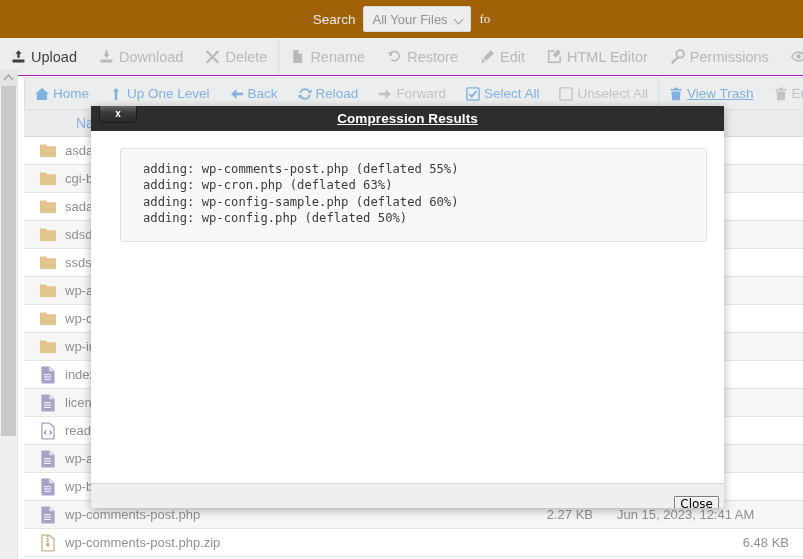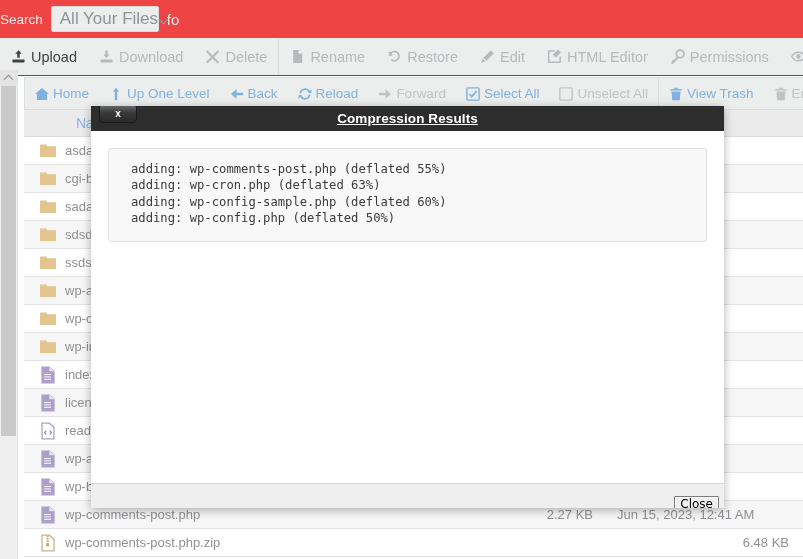--- a/index.html
+++ b/index.html
@@ -9,48 +9,49 @@
     background: #ffffff;
     font-family: "Liberation Sans", sans-serif;
     -webkit-font-smoothing: antialiased;
   }
 
   #app { position: relative; width: 803px; height: 559px; overflow: hidden; }
 
   
   .header-bar {
     position: absolute; left: 0; top: 0; width: 803px; height: 38px;
-    background: #ef4444;
-    display: flex; align-items: center; justify-content: flex-start;
+    background: #a16207;
+    display: flex; align-items: center; justify-content: center;
     box-sizing: border-box; padding-right: 0;
   }
   .search-label {
     color: #e8eaec; font-size: 13.5px; margin-right: 8px; white-space: nowrap;
   }
   .search-select {
     width: 108px; height: 26px; background: #eceded;
     border: 1px solid #d7d9db; border-radius: 2px;
     display: flex; align-items: center; box-sizing: border-box;
     padding: 0 6px 0 8px; position: relative;
   }
   .search-select .sel-text {
-    color: #909398; font-size: 17px; white-space: nowrap; flex: 1;
+    color: #909398; font-size: 13px; white-space: nowrap; flex: 1;
   }
   .chev {
     width: 9px; height: 9px; position: relative; flex: none; margin-left: 2px;
   }
   .chev:before {
     content: ""; position: absolute; left: 0; top: 1px;
     width: 6px; height: 6px;
     border-right: 1.4px solid #9a9da2; border-bottom: 1.4px solid #9a9da2;
     transform: rotate(45deg);
   }
   .search-for {
-    color: #e8eaec; font-size: 15px; margin-left: 8px; white-space: nowrap;
+    color: #e8eaec; font-size: 13px; margin-left: 8px; white-space: nowrap;
     overflow: hidden;
+    font-family: Liberation Serif, serif;
   }
 
   
   .toolbar {
     position: absolute; left: 0; top: 38px; width: 803px; height: 38px;
     background: #eceded; border-bottom: 1px solid #a21caf;
     display: flex; align-items: center; box-sizing: border-box;
     overflow: hidden;
   }
   .tb-item {
@@ -68,21 +69,21 @@
     background: #eceded; border: 1px solid #dcdddf; border-right: none;
     box-sizing: border-box;
     display: flex; align-items: center; overflow: hidden;
   }
   .nav-item {
     display: flex; align-items: center; gap: 4px;
     padding: 0 10px; height: 31px; white-space: nowrap;
     font-size: 13.5px; color: #7fb2e0; box-sizing: border-box;
   }
   .nav-item.disabled { color: #c1c3c6; }
-  .nav-item.sep-left { border-left: 1px solid #dcdddf; }
+  .nav-item.sep-left { border-left: 1px solid #dcdddf; text-decoration: underline; }
   .nav-ico { width: 14px; height: 14px; display: block; flex: none; }
 
   
   .lscroll {
     position: absolute; left: 0; top: 70px; width: 17px; height: 489px;
     background: #efefef; border-right: 1px solid #e2e2e2;
   }
   .lscroll-up {
     position: absolute; left: 0; top: 0; width: 17px; height: 16px;
     background: #e4e4e4;
@@ -155,20 +156,21 @@
     background: linear-gradient(#6c6c6c, #3a3a3a 45%, #2a2a2a);
     border: 1px solid #1a1a1a;
     display: flex; align-items: center; justify-content: center;
     color: #fff; font-size: 10px; font-weight: bold;
     box-shadow: inset 0 1px 0 rgba(255,255,255,.22);
     box-sizing: border-box;
   }
   .modal-body {
     height: 352px; background: #fff; box-sizing: border-box;
     padding: 17px 17px 0 17px;
+    margin-left: 12px;
   }
   .log-box {
     border: 1px solid #e0e0e0; border-radius: 3px; background: #f8f8f8;
     padding: 12px 14px 14px 22px; box-sizing: border-box;
   }
   .log-line {
     font-family: "DejaVu Sans Mono", monospace;
     font-size: 12.2px; color: #3b3b3b; line-height: 16.4px;
     white-space: pre;
   }

